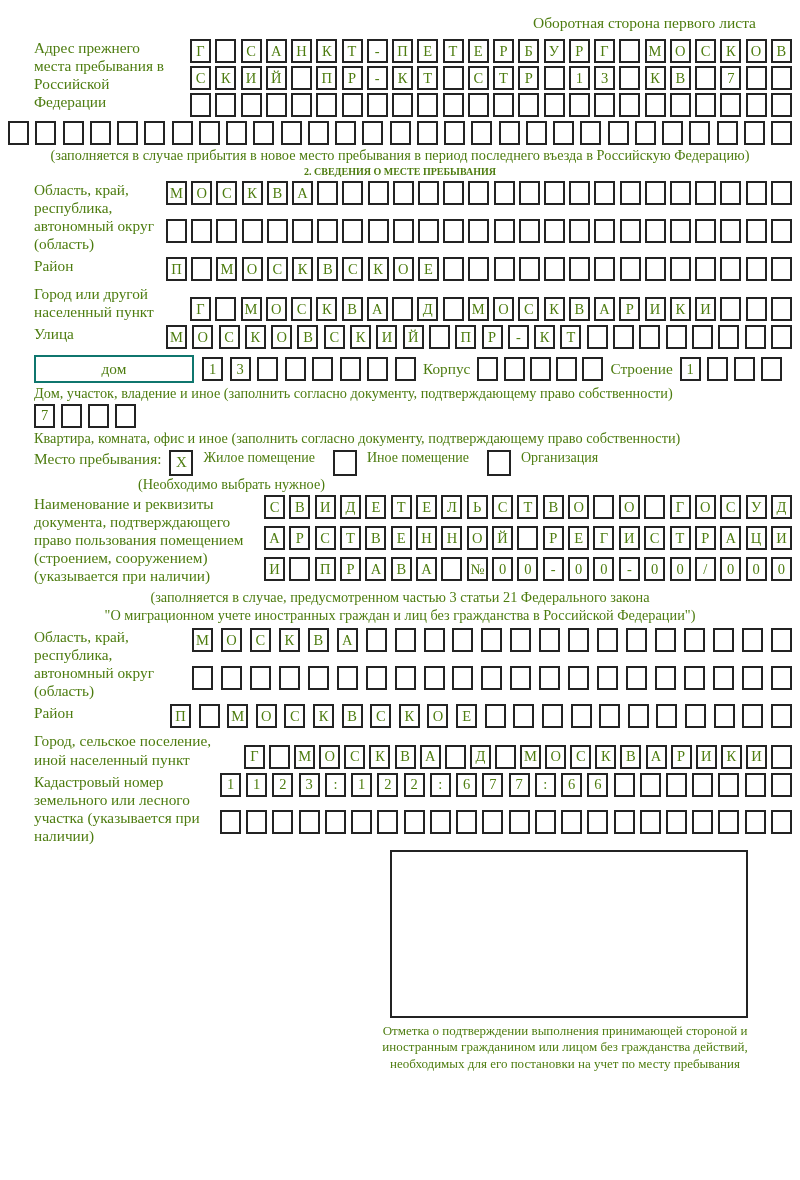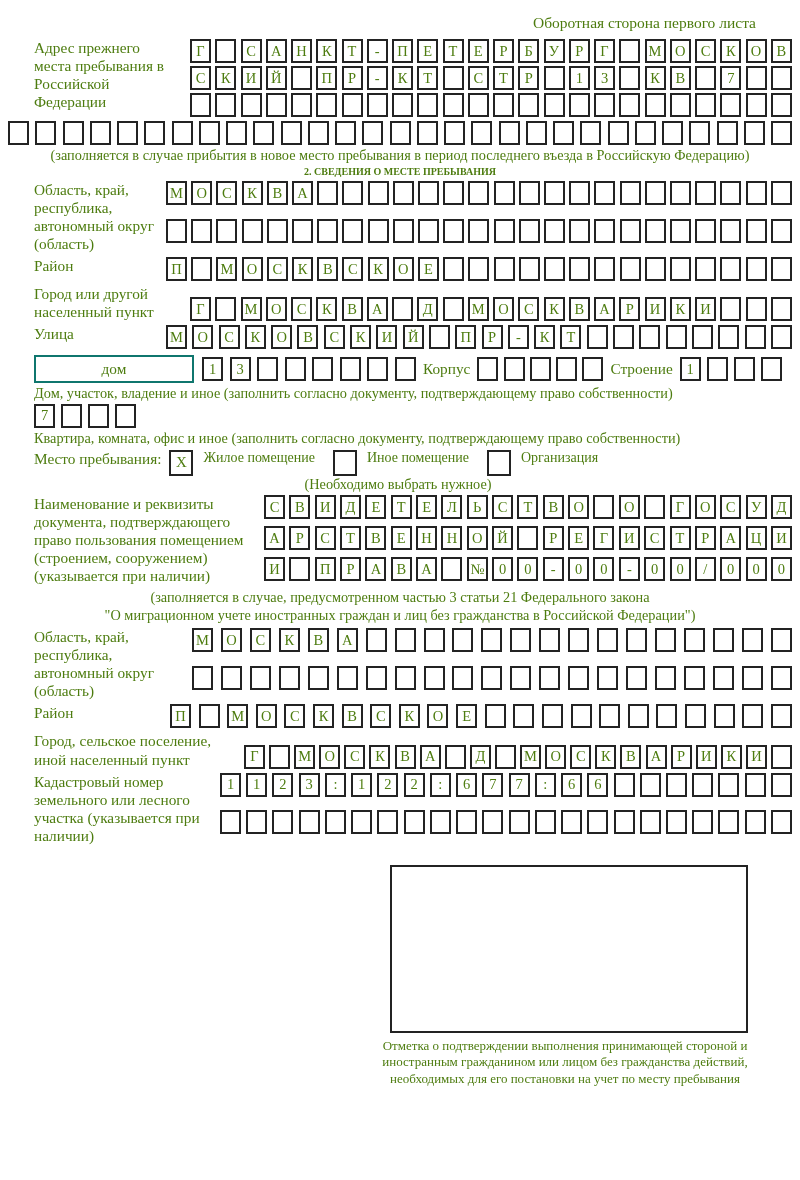--- a/index.html
+++ b/index.html
@@ -41,21 +41,21 @@
   .cells8 { width:214px; } .cells5 { width:126px; } .cells4 { width:102px; }
   .inl-label { font-size:15.3px; margin:0 7px; white-space:nowrap; }
 
   .stayline { display:flex; align-items:flex-start; margin-left:26px; margin-bottom:0; height:26px; }
   .staylabel { font-size:15.3px; margin-right:8px; }
   .checkcell {
     width:24px; height:26px; box-sizing:border-box; border:2px solid #232323;
     display:flex; align-items:center; justify-content:center; font-size:15px; background:#fff;
   }
   .optlabel { font-size:14px; margin:0 18px 0 10px; }
-  .stay-note { font-size:14.3px; text-align:center; width:520px; margin-left:130px; margin-bottom:2px; }
+  .stay-note { font-size:14.3px; width:520px; margin-left:130px; margin-bottom:2px; }
 
   .stamp-box {
     width:358px; height:168px; border:2px solid #232323; box-sizing:border-box;
     margin-left:382px; margin-top:2px; margin-bottom:5px; background:#fff;
   }
   .stamp-caption { width:430px; margin-left:342px; text-align:center; font-size:13px; line-height:1.26; }
 </style>
 </head>
 <body>
 
@@ -562,21 +562,21 @@
         <span class="cell">В</span>
         <span class="cell">А</span>
         <span class="cell">Р</span>
         <span class="cell">И</span>
         <span class="cell">К</span>
         <span class="cell">И</span>
         <span class="cell"></span>
       </div>
   </div>
 
-  <div class="fieldline" style="margin-bottom:20px;">
+  <div class="fieldline" style="margin-bottom:5px;">
     <div class="flabel w200">Кадастровый номер земельного или лесного участка (указывается при наличии)</div>
     <div class="cellgrid">
       <div class="cellrow">
           <span class="cell">1</span>
           <span class="cell">1</span>
           <span class="cell">2</span>
           <span class="cell">3</span>
           <span class="cell">:</span>
           <span class="cell">1</span>
           <span class="cell">2</span>

